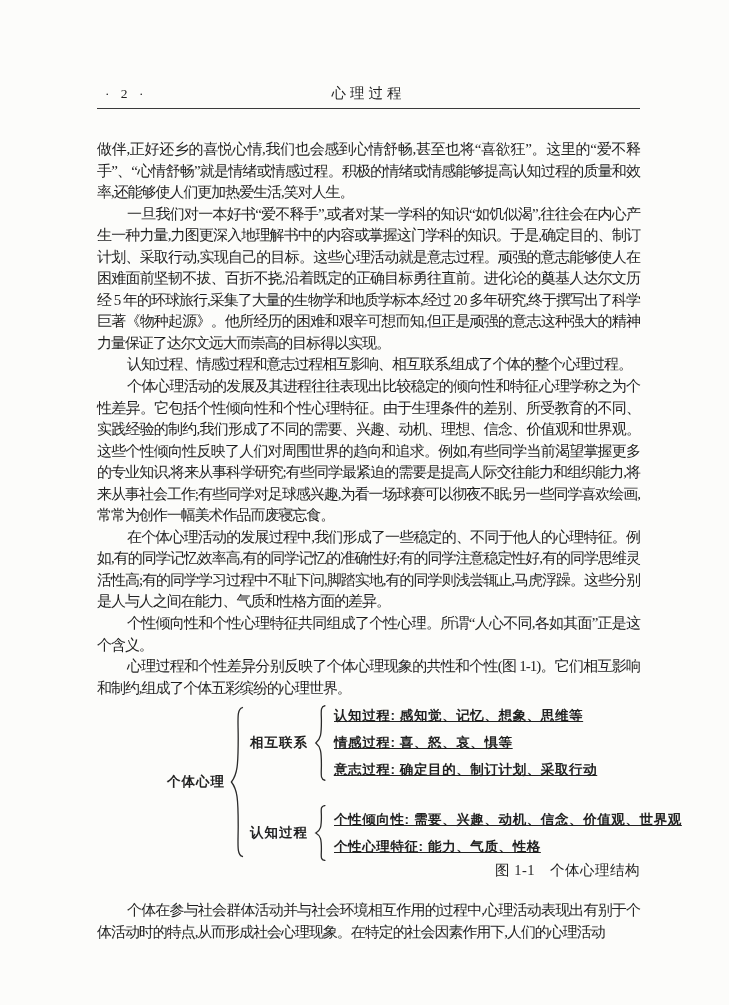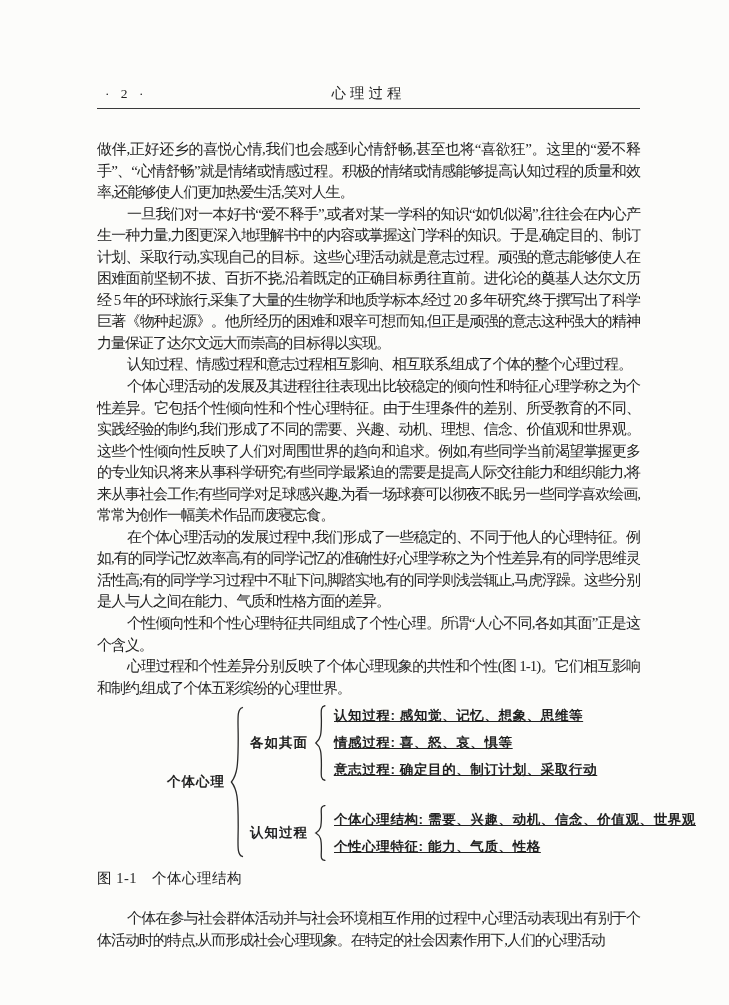--- a/index.html
+++ b/index.html
@@ -90,22 +90,22 @@
     flex-direction: column;
   }
   .fig-leaf {
     font-size: 13.5px;
     line-height: 27px;
     letter-spacing: 0.6px;
     white-space: nowrap;
     text-decoration: underline;
   }
   .fig-caption {
-    margin-top: 8px;
-    text-align: left;
+    margin-top: 0;
+    text-align: right;
     font-size: 14.5px;
     letter-spacing: 0.5px;
   }
   .closing { margin-top: 20px; }
 </style>
 </head>
 <body>
 
 <div class="page">
   <div class="content">
@@ -114,54 +114,54 @@
       <span class="page-number">· 2 ·</span>
       <span class="book-title">心理过程</span>
     </div>
     <hr class="header-rule">
 
     <div class="body-text">
       <p class="para no-indent">做伴,正好还乡的喜悦心情,我们也会感到心情舒畅,甚至也将“喜欲狂”。这里的“爱不释手”、“心情舒畅”就是情绪或情感过程。积极的情绪或情感能够提高认知过程的质量和效率,还能够使人们更加热爱生活,笑对人生。</p>
       <p class="para">一旦我们对一本好书“爱不释手”,或者对某一学科的知识“如饥似渴”,往往会在内心产生一种力量,力图更深入地理解书中的内容或掌握这门学科的知识。于是,确定目的、制订计划、采取行动,实现自己的目标。这些心理活动就是意志过程。顽强的意志能够使人在困难面前坚韧不拔、百折不挠,沿着既定的正确目标勇往直前。进化论的奠基人达尔文历经 5 年的环球旅行,采集了大量的生物学和地质学标本,经过 20 多年研究,终于撰写出了科学巨著《物种起源》。他所经历的困难和艰辛可想而知,但正是顽强的意志这种强大的精神力量保证了达尔文远大而崇高的目标得以实现。</p>
       <p class="para">认知过程、情感过程和意志过程相互影响、相互联系,组成了个体的整个心理过程。</p>
       <p class="para">个体心理活动的发展及其进程往往表现出比较稳定的倾向性和特征,心理学称之为个性差异。它包括个性倾向性和个性心理特征。由于生理条件的差别、所受教育的不同、实践经验的制约,我们形成了不同的需要、兴趣、动机、理想、信念、价值观和世界观。这些个性倾向性反映了人们对周围世界的趋向和追求。例如,有些同学当前渴望掌握更多的专业知识,将来从事科学研究;有些同学最紧迫的需要是提高人际交往能力和组织能力,将来从事社会工作;有些同学对足球感兴趣,为看一场球赛可以彻夜不眠;另一些同学喜欢绘画,常常为创作一幅美术作品而废寝忘食。</p>
-      <p class="para">在个体心理活动的发展过程中,我们形成了一些稳定的、不同于他人的心理特征。例如,有的同学记忆效率高,有的同学记忆的准确性好;心理学称之为个性差异,有的同学思维灵活性高;有的同学学习过程中不耻下问,脚踏实地,有的同学则浅尝辄止,马虎浮躁。这些分别是人与人之间在能力、气质和性格方面的差异。</p>
+      <p class="para">在个体心理活动的发展过程中,我们形成了一些稳定的、不同于他人的心理特征。例如,有的同学记忆效率高,有的同学记忆的准确性好;有的同学注意稳定性好,有的同学思维灵活性高;有的同学学习过程中不耻下问,脚踏实地,有的同学则浅尝辄止,马虎浮躁。这些分别是人与人之间在能力、气质和性格方面的差异。</p>
       <p class="para">个性倾向性和个性心理特征共同组成了个性心理。所谓“人心不同,各如其面”正是这个含义。</p>
       <p class="para">心理过程和个性差异分别反映了个体心理现象的共性和个性(图 1-1)。它们相互影响和制约,组成了个体五彩缤纷的心理世界。</p>
     </div>
 
     <div class="figure">
       <div class="fig-tree">
         <span class="fig-root-label">个体心理</span>
 
         <svg class="brace brace-main" width="17" height="152" viewBox="0 0 20 100" preserveAspectRatio="none" aria-hidden="true">
           <path d="M17,1 C10,2 12,9 12,21 C12,39 11,45 4,50 C11,55 12,61 12,79 C12,91 10,98 17,99" fill="none" stroke="#2a2a2a" stroke-width="1.3" vector-effect="non-scaling-stroke" stroke-linecap="round"></path>
         </svg>
 
         <div class="fig-branches">
 
           <div class="fig-branch">
-            <span class="fig-branch-label">各如其面</span>
+            <span class="fig-branch-label">相互联系</span>
             <svg class="brace brace-sub" width="14" height="76" viewBox="0 0 20 100" preserveAspectRatio="none" aria-hidden="true">
               <path d="M17,1 C10,2 12,9 12,21 C12,39 11,45 4,50 C11,55 12,61 12,79 C12,91 10,98 17,99" fill="none" stroke="#2a2a2a" stroke-width="1.3" vector-effect="non-scaling-stroke" stroke-linecap="round"></path>
             </svg>
             <div class="fig-leaves">
               <div class="fig-leaf">认知过程: 感知觉、记忆、想象、思维等</div>
               <div class="fig-leaf">情感过程: 喜、怒、哀、惧等</div>
               <div class="fig-leaf">意志过程: 确定目的、制订计划、采取行动</div>
             </div>
           </div>
 
           <div class="fig-branch">
             <span class="fig-branch-label">认知过程</span>
             <svg class="brace brace-sub" width="14" height="56" viewBox="0 0 20 100" preserveAspectRatio="none" aria-hidden="true">
               <path d="M17,1 C10,2 12,9 12,21 C12,39 11,45 4,50 C11,55 12,61 12,79 C12,91 10,98 17,99" fill="none" stroke="#2a2a2a" stroke-width="1.3" vector-effect="non-scaling-stroke" stroke-linecap="round"></path>
             </svg>
             <div class="fig-leaves">
-              <div class="fig-leaf">个体心理结构: 需要、兴趣、动机、信念、价值观、世界观</div>
+              <div class="fig-leaf">个性倾向性: 需要、兴趣、动机、信念、价值观、世界观</div>
               <div class="fig-leaf">个性心理特征: 能力、气质、性格</div>
             </div>
           </div>
 
         </div>
       </div>
       <div class="fig-caption">图 1-1　个体心理结构</div>
     </div>
 
     <div class="body-text closing">

